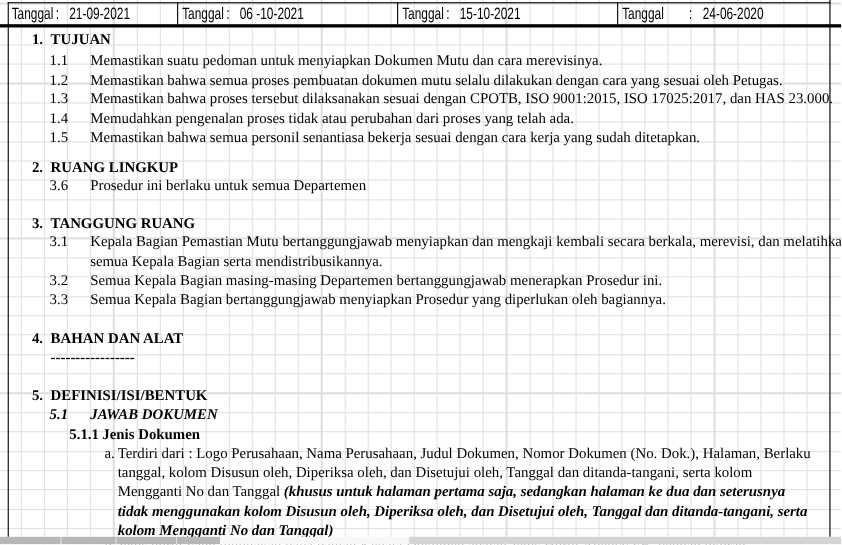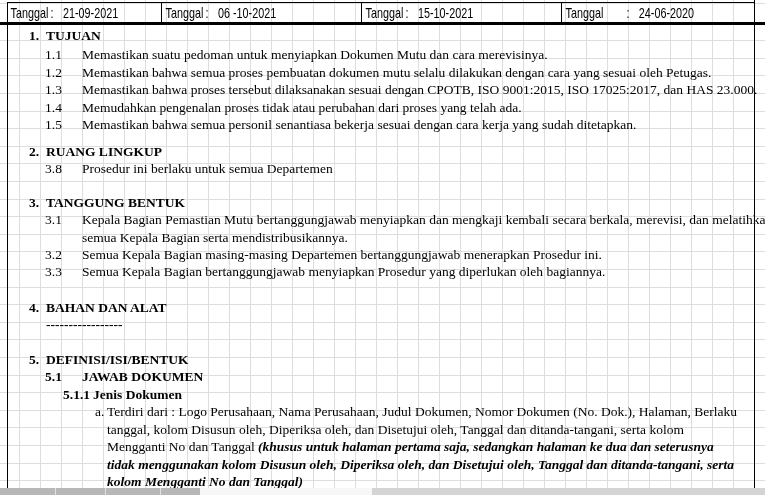--- a/index.html
+++ b/index.html
@@ -23,21 +23,21 @@
   .cond .col{margin-left:3px;}
   .cond .val{margin-left:13px;}
   .cond .col-far{margin-left:32px;}
   
   .row{position:absolute;left:0;width:765px;line-height:17.5px;font-size:13.5px;white-space:nowrap;}
   .row span{position:absolute;top:0;}
   .secnum{left:29px;font-weight:bold;}
   .sectitle{left:46px;font-weight:bold;}
   .subnum{left:45px;}
   .subtext{left:82px;}
-  .b{font-weight:bold;}
+  .b{font-weight:bold;font-style:italic;}
   .l3num{left:63px;font-weight:bold;}
   .l3title{left:93px;font-weight:bold;}
   .letter{left:95px;}
   .block{position:absolute;top:0;white-space:normal;line-height:17.5px;}
   .blk82{left:82px;width:752px;}
   .blk107{left:107px;width:636px;}
   .em{font-weight:bold;font-style:italic;}
   
   .bbar{position:absolute;top:488px;height:7px;}
   .bbar.s1{left:0;width:200px;background:#b7b7b7;}
@@ -111,27 +111,27 @@
   <div class="row" style="top:116px;">
     <span class="subnum">1.5</span>
     <span class="subtext">Memastikan bahwa semua personil senantiasa bekerja sesuai dengan cara kerja yang sudah ditetapkan.</span>
   </div>
 
   <div class="row" style="top:143px;">
     <span class="secnum">2.</span>
     <span class="sectitle">RUANG LINGKUP</span>
   </div>
   <div class="row" style="top:160px;">
-    <span class="subnum">3.8</span>
+    <span class="subnum">3.6</span>
     <span class="subtext">Prosedur ini berlaku untuk semua Departemen</span>
   </div>
 
   <div class="row" style="top:194px;">
     <span class="secnum">3.</span>
-    <span class="sectitle">TANGGUNG BENTUK</span>
+    <span class="sectitle">TANGGUNG RUANG</span>
   </div>
   <div class="row" style="top:211px;">
     <span class="subnum">3.1</span>
     <div class="block blk82">Kepala Bagian Pemastian Mutu bertanggungjawab menyiapkan dan mengkaji kembali secara berkala, merevisi, dan melatihkan kepada semua Kepala Bagian serta mendistribusikannya.</div>
   </div>
   <div class="row" style="top:246px;">
     <span class="subnum">3.2</span>
     <span class="subtext">Semua Kepala Bagian masing-masing Departemen bertanggungjawab menerapkan Prosedur ini.</span>
   </div>
   <div class="row" style="top:263px;">

